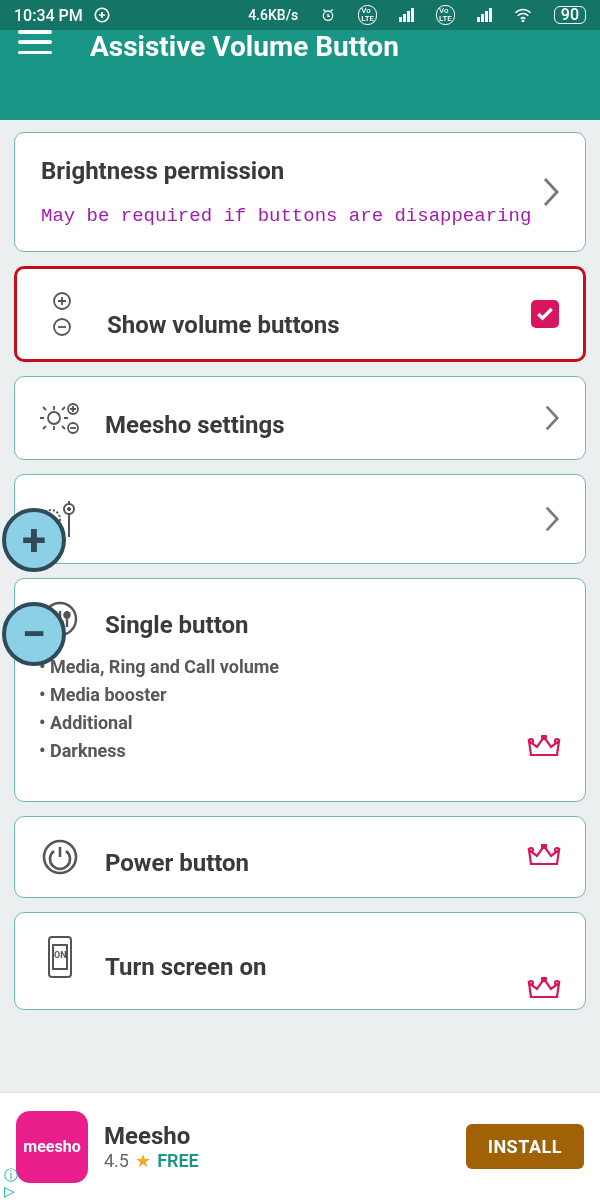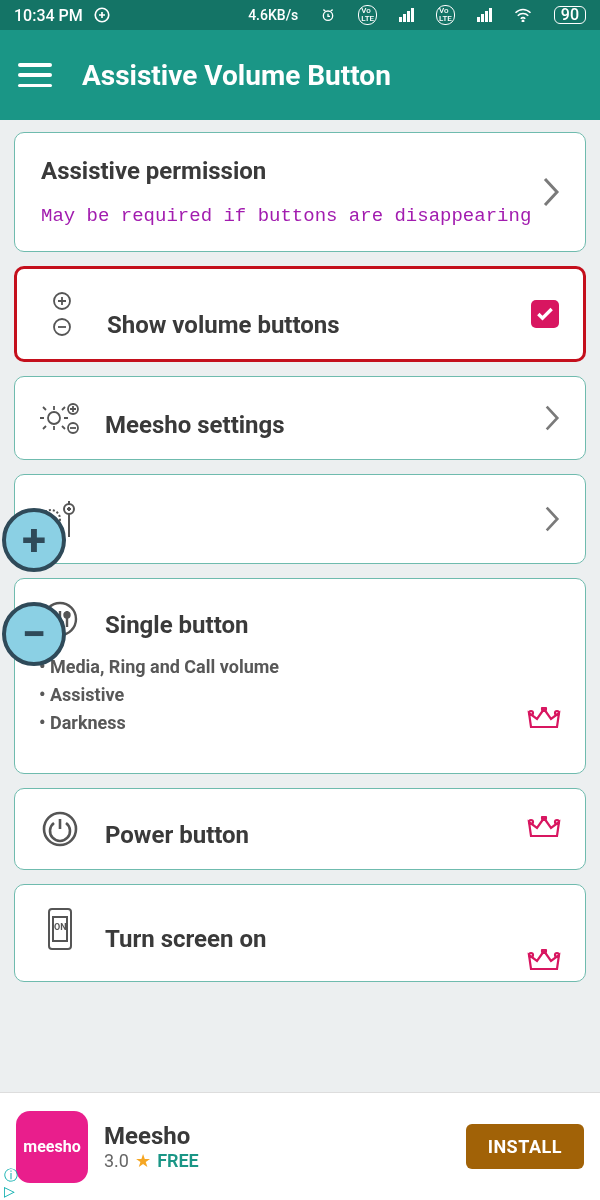--- a/index.html
+++ b/index.html
@@ -8,21 +8,21 @@
   .status-left { display: flex; align-items: center; gap: 10px; }
   .status-right { display: flex; align-items: center; gap: 22px; font-size: 14px; }
   .status-right .sig { display: inline-flex; align-items: flex-end; gap: 1px; }
   .status-right .sig span { width: 3px; background: #fff; display: inline-block; }
   .status-right .sig span:nth-child(1){height:5px}
   .status-right .sig span:nth-child(2){height:8px}
   .status-right .sig span:nth-child(3){height:11px}
   .status-right .sig span:nth-child(4){height:14px}
   .batt-pill { border: 1.5px solid #fff; border-radius: 6px; padding: 0 6px; font-size: 16px; line-height: 16px; }
   .lte { border: 1.5px solid #fff; border-radius: 9px; font-size: 8px; padding: 1px 2px; line-height: 8px; display:inline-flex; flex-direction:column; align-items:center;}
-  .app-bar { background: #1a9686; height: 90px; display: flex; align-items: center; padding: 0 18px; gap: 30px; }
+  .app-bar { background: #1a9686; height: 90px; display: flex; align-items: flex-start; padding: 0 18px; gap: 38px; }
   .hamburger { width: 34px; height: 24px; display: flex; flex-direction: column; justify-content: space-between; }
   .hamburger span { height: 3.5px; background: #fff; border-radius: 2px; }
   .app-title { color: #fff; font-size: 28px; font-weight: 700; }
   .content { padding: 12px 14px 0 14px; position: relative; }
   .card { background: #fff; border: 1px solid #6fbbae; border-radius: 10px; padding: 20px 22px; margin-bottom: 14px; position: relative; }
   .card.highlight { border: 3px solid #c40f1c; }
   .row { display: flex; align-items: flex-end; gap: 22px; }
   .icon-col { width: 46px; display:flex; justify-content:center; align-items:center; flex-shrink:0; }
   .card-title { font-size: 24px; font-weight: 700; color: #3a3a3a; }
   .card-sub { font-size: 19px; color: #a21caf; margin-top: 20px; font-family: Liberation Mono, monospace; }
@@ -93,21 +93,21 @@
       <span></span>
       <span></span>
       <span></span>
     </div>
   <div class="app-title">Assistive Volume Button</div>
 </div>
 
 <div class="content">
 
   <div class="card" style="padding:24px 26px;">
-    <div class="card-title">Assistive permission</div>
+    <div class="card-title">Brightness permission</div>
     <div class="card-sub">May be required if buttons are disappearing</div>
     <span class="chevron">
       <svg width="20" height="34" viewBox="0 0 20 34" fill="none" stroke="#7a7a7a" stroke-width="3">
           <path d="M4 4l12 13L4 30"></path>
         </svg>
     </span>
   </div>
 
   <div class="card highlight">
     <div class="row">
@@ -175,21 +175,22 @@
           <path d="M13 12v16M20 12v16M27 12v16"></path>
           <circle cx="13" cy="16" r="2.5" fill="#555"></circle>
           <circle cx="20" cy="24" r="2.5" fill="#555"></circle>
           <circle cx="27" cy="16" r="2.5" fill="#555"></circle>
         </svg>
       </div>
       <div class="card-title">Single button</div>
     </div>
     <div class="bullets">
       <div>Media, Ring and Call volume</div>
-      <div>Assistive</div>
+      <div>Media booster</div>
+      <div>Additional</div>
       <div>Darkness</div>
     </div>
     <span class="crown low">
       <svg width="34" height="26" viewBox="0 0 34 26" fill="none" stroke="#d81660" stroke-width="2.2">
           <path d="M4 20h26l2-14-8 6-7-10-7 10-8-6z"></path>
           <circle cx="4" cy="6" r="2"></circle>
           <circle cx="17" cy="2" r="2"></circle>
           <circle cx="30" cy="6" r="2"></circle>
         </svg>
     </span>
@@ -243,19 +244,19 @@
 
 <div class="ad">
   <div class="ad-info">
     <span>ⓘ</span>
     <span>▷</span>
   </div>
   <div class="ad-icon">meesho</div>
   <div class="ad-text">
     <div class="ad-title">Meesho</div>
     <div class="ad-sub">
-      <span>3.0</span>
+      <span>4.5</span>
       <span class="star">★</span>
       <span class="free">FREE</span>
     </div>
   </div>
   <div class="ad-btn">INSTALL</div>
 </div>
 
 </body></html>

